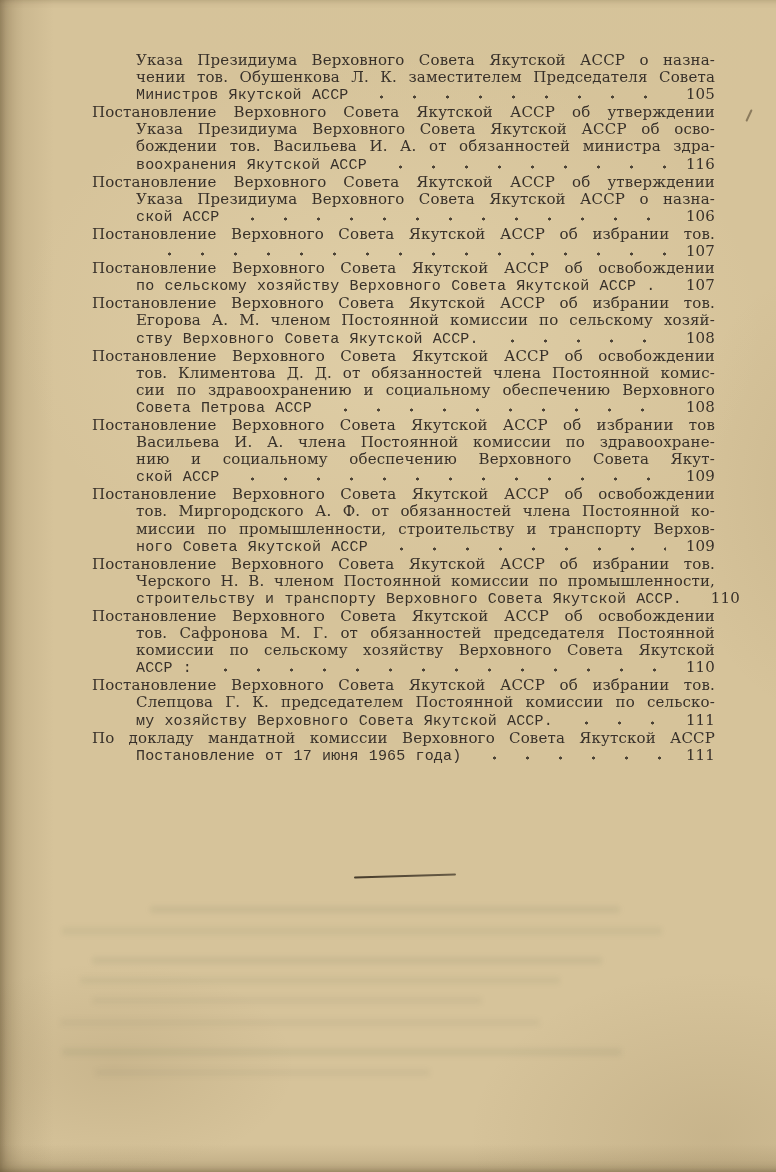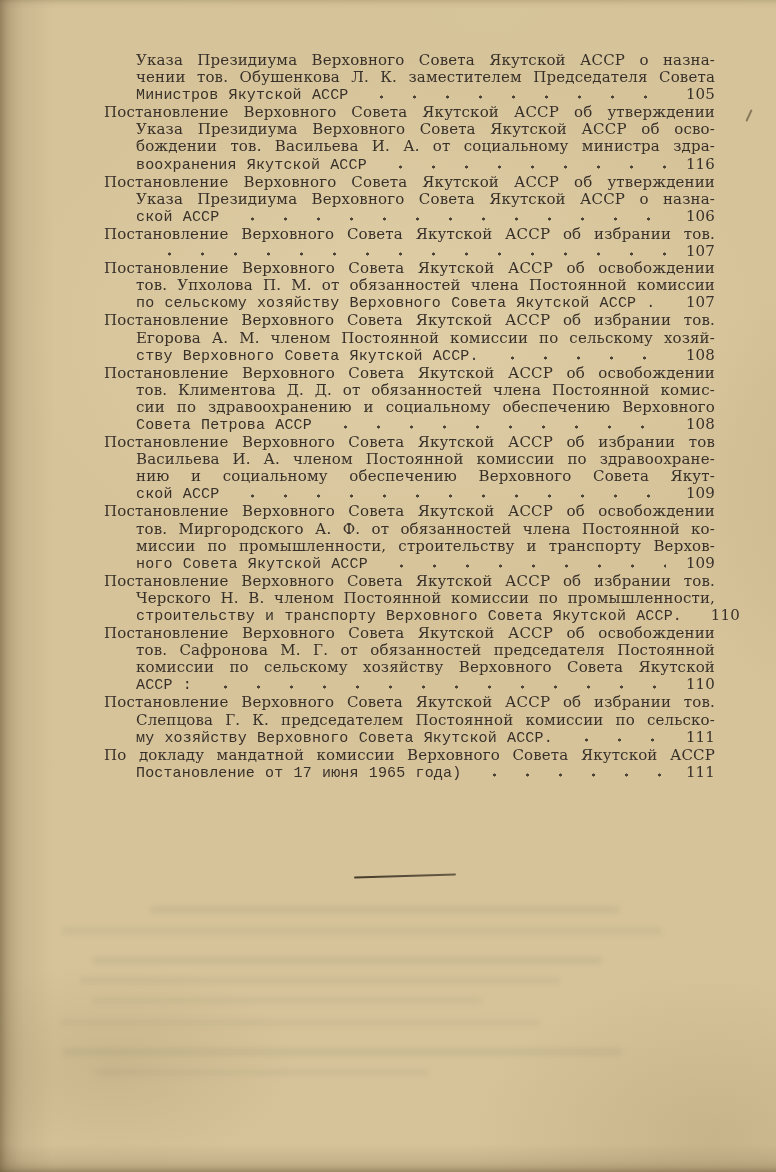--- a/index.html
+++ b/index.html
@@ -29,21 +29,21 @@
   .content {
     position: absolute; left: 88px; top: 52px; width: 627px;
     font-size: 15px; line-height: 17.1px; letter-spacing: 0.15px;
     word-spacing: 1px;
   }
   .entry { margin: 0; }
   .ln {
     margin-left: 48px;
     text-align: justify; text-align-last: justify;
   }
-  .ln.flush { margin-left: 16px; }
+  .ln.flush { margin-left: 4px; }
   .ln.last {
     display: flex; align-items: baseline;
     text-align: left; text-align-last: auto;
   }
   .ln.last .txt { white-space: pre; font-family: Liberation Mono, monospace; }
   .dots {
     flex: 1 1 auto; height: 4px; margin: 0 7px 0 9px;
     background-image: radial-gradient(circle, rgba(56,49,40,.88) 1.3px, rgba(56,49,40,0) 1.8px);
     background-size: 33px 4px; background-repeat: repeat-x;
     background-position: 8px bottom;
@@ -81,21 +81,21 @@
         <div class="ln">чении тов. Обушенкова Л. К. заместителем Председателя Совета</div>
         <div class="ln last">
           <span class="txt">Министров Якутской АССР</span>
           <span class="dots"></span>
           <span class="pg">105</span>
         </div>
       </div>
       <div class="entry">
         <div class="ln flush">Постановление Верховного Совета Якутской АССР об утверждении</div>
         <div class="ln">Указа Президиума Верховного Совета Якутской АССР об осво-</div>
-        <div class="ln">бождении тов. Васильева И. А. от социальному министра здра-</div>
+        <div class="ln">бождении тов. Васильева И. А. от обязанностей министра здра-</div>
         <div class="ln last">
           <span class="txt">воохранения Якутской АССР</span>
           <span class="dots"></span>
           <span class="pg">116</span>
         </div>
       </div>
       <div class="entry">
         <div class="ln flush">Постановление Верховного Совета Якутской АССР об утверждении</div>
         <div class="ln">Указа Президиума Верховного Совета Якутской АССР о назна-</div>
         <div class="ln last">
@@ -106,21 +106,20 @@
       </div>
       <div class="entry">
         <div class="ln flush">Постановление Верховного Совета Якутской АССР об избрании тов.</div>
         <div class="ln last">
           <span class="dots"></span>
           <span class="pg">107</span>
         </div>
       </div>
       <div class="entry">
         <div class="ln flush">Постановление Верховного Совета Якутской АССР об освобождении</div>
-        <div class="ln">тов. Упхолова П. М. от обязанностей члена Постоянной комиссии</div>
         <div class="ln last">
           <span class="txt">по сельскому хозяйству Верховного Совета Якутской АССР .</span>
           <span class="dots"></span>
           <span class="pg">107</span>
         </div>
       </div>
       <div class="entry">
         <div class="ln flush">Постановление Верховного Совета Якутской АССР об избрании тов.</div>
         <div class="ln">Егорова А. М. членом Постоянной комиссии по сельскому хозяй-</div>
         <div class="ln last">
@@ -134,21 +133,21 @@
         <div class="ln">тов. Климентова Д. Д. от обязанностей члена Постоянной комис-</div>
         <div class="ln">сии по здравоохранению и социальному обеспечению Верховного</div>
         <div class="ln last">
           <span class="txt">Совета Петрова АССР</span>
           <span class="dots"></span>
           <span class="pg">108</span>
         </div>
       </div>
       <div class="entry">
         <div class="ln flush">Постановление Верховного Совета Якутской АССР об избрании тов</div>
-        <div class="ln">Васильева И. А. членом Постоянной комиссии по здравоохране-</div>
+        <div class="ln">Васильева И. А. члена Постоянной комиссии по здравоохране-</div>
         <div class="ln">нию и социальному обеспечению Верховного Совета Якут-</div>
         <div class="ln last">
           <span class="txt">ской АССР</span>
           <span class="dots"></span>
           <span class="pg">109</span>
         </div>
       </div>
       <div class="entry">
         <div class="ln flush">Постановление Верховного Совета Якутской АССР об освобождении</div>
         <div class="ln">тов. Миргородского А. Ф. от обязанностей члена Постоянной ко-</div>

